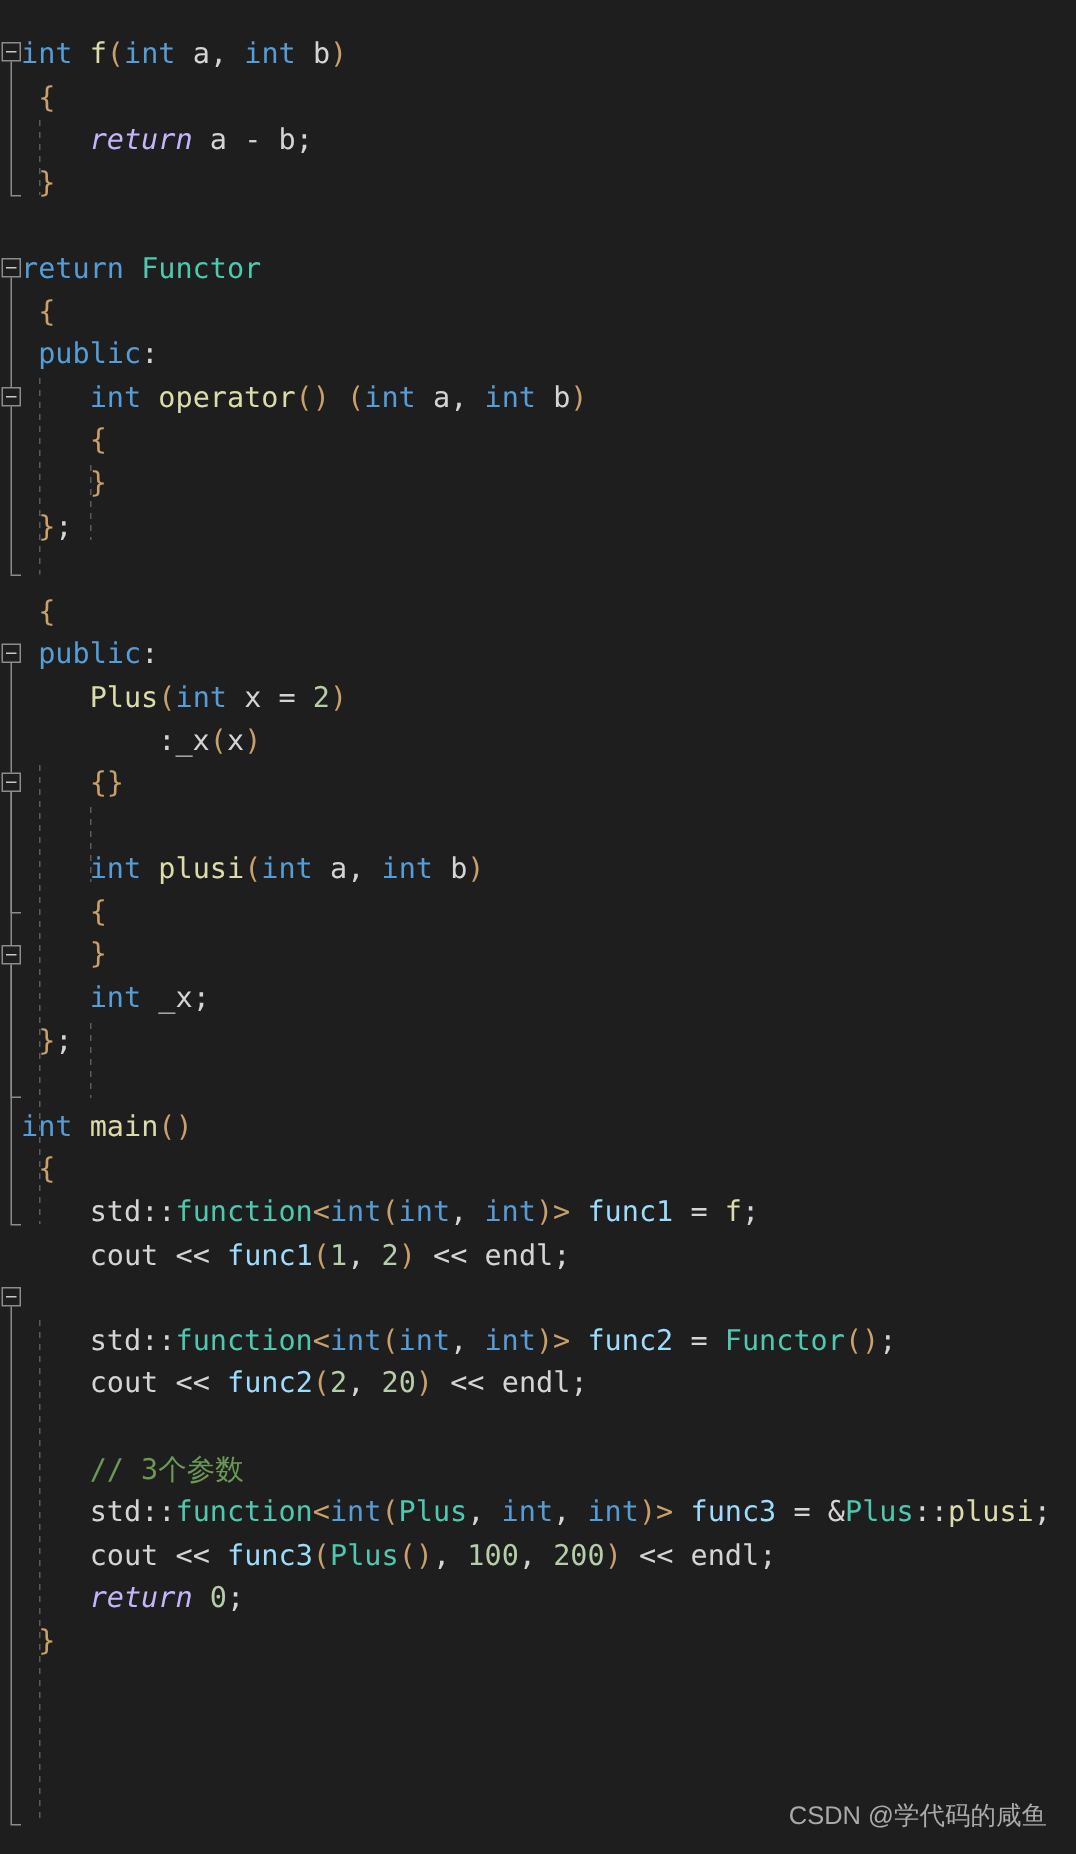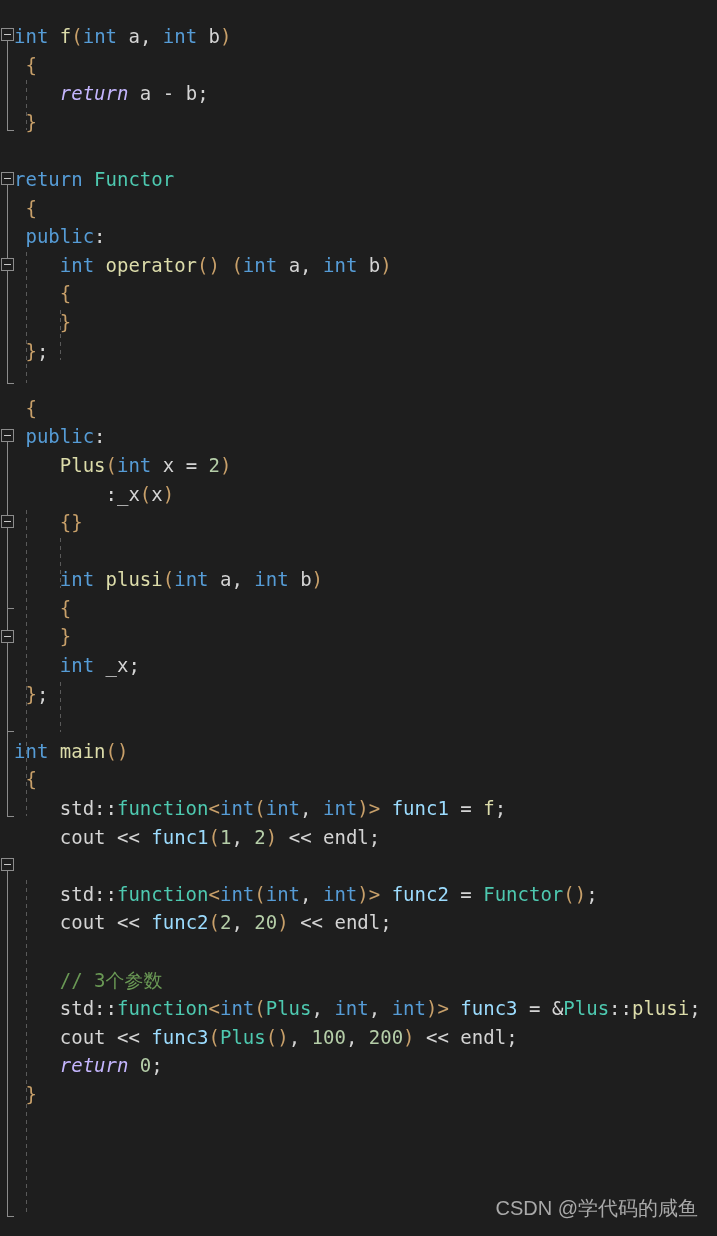--- a/index.html
+++ b/index.html
@@ -96,21 +96,21 @@
        rgba(0,0,0,0) 4px, rgba(0,0,0,0) 8px);
     background-size: 1px 8px;
   }
 
   
   #watermark {
     position: absolute;
     right: 19px;
     bottom: 14px;
     font-family: "Liberation Sans", "DejaVu Sans", sans-serif;
-    font-size: 20px;
+    font-size: 17px;
     color: #a9a9a9;
     white-space: pre;
   }
 </style>
 </head>
 <body>
 
 <div id="editor">
 
   <div>

